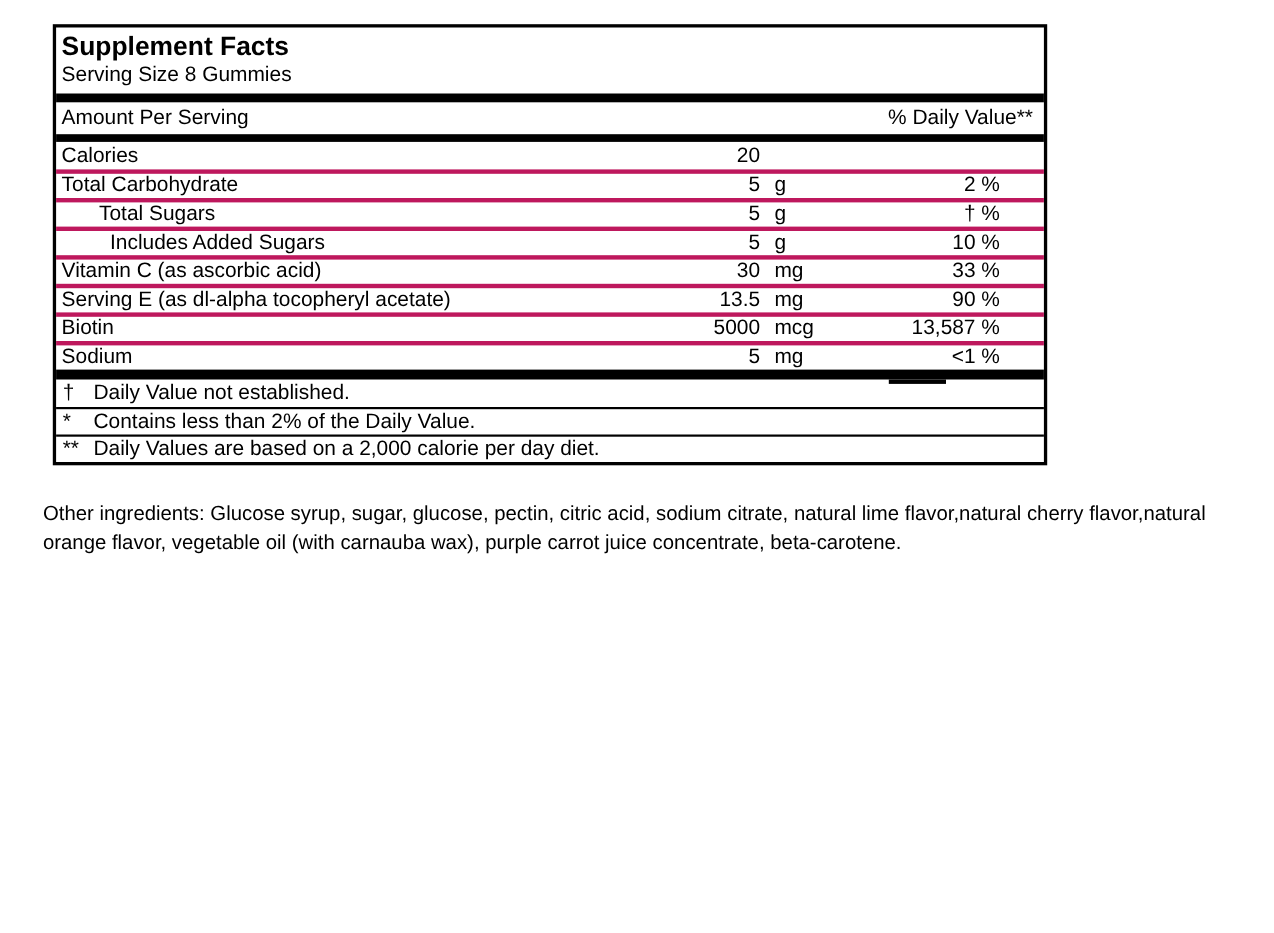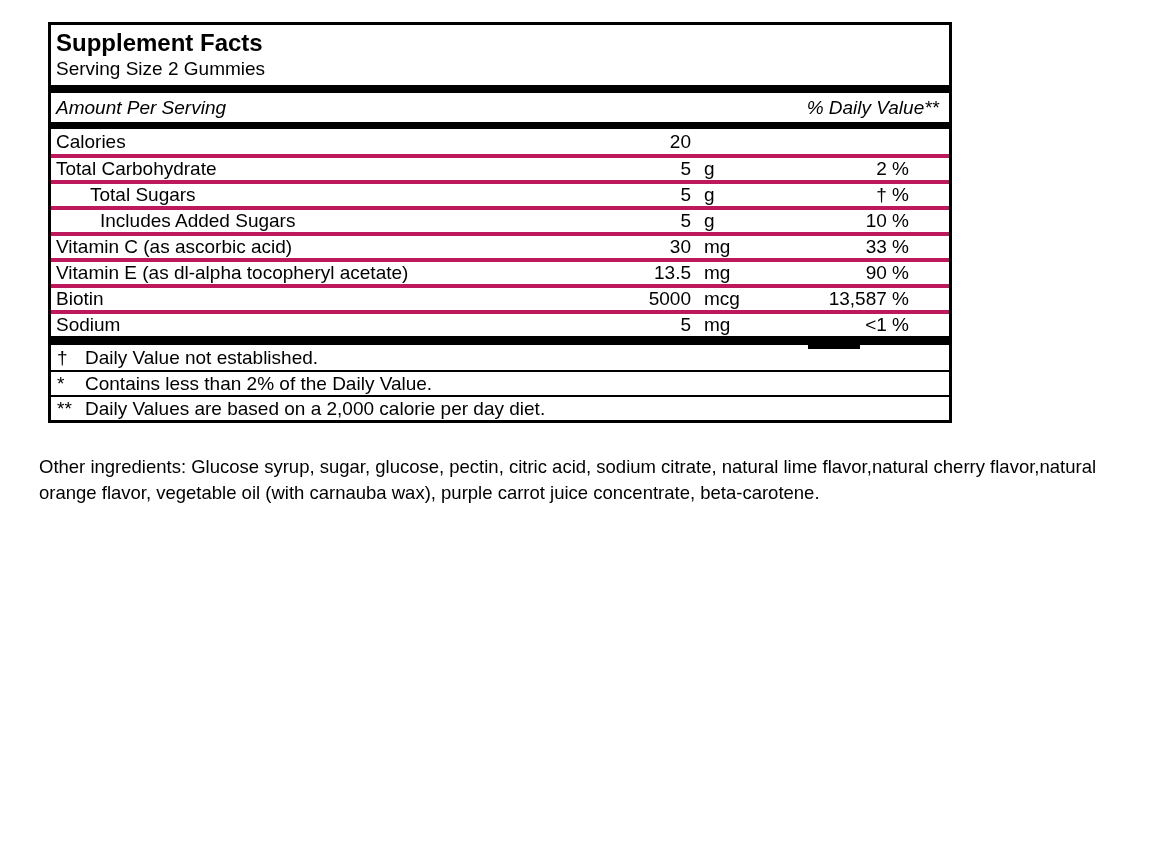--- a/index.html
+++ b/index.html
@@ -53,21 +53,21 @@
     height: 4px;
     background: #000000;
   }
 
   .row {
     display: flex;
     align-items: center;
     font-size: 19px;
     min-height: 25px;
   }
-  .row.header-row { min-height: 29px; font-style: italic; }
+  .row.header-row { min-height: 29px; }
   .nutrient-row + .nutrient-row { border-top: 4px solid #be185d; }
   .footnote-row + .footnote-row { border-top: 2px solid #000000; }
 
   .c-name  { flex: 1 1 auto; padding-left: 5px; white-space: nowrap; overflow: visible; }
   .c-name.indent-1 { padding-left: 39px; }
   .c-name.indent-2 { padding-left: 49px; }
   .c-amt   { flex: 0 0 110px; text-align: right; white-space: nowrap; }
   .c-unit  { flex: 0 0 56px;  text-align: left; padding-left: 13px; white-space: nowrap; }
   .c-dv    { flex: 0 0 202px; text-align: right; padding-right: 40px; white-space: nowrap; }
 
@@ -90,21 +90,21 @@
 </style>
 </head>
 <body>
 
 <div class="page">
 
   <div class="facts-panel">
 
     <div class="panel-head">
       <div class="panel-title">Supplement Facts</div>
-      <div class="panel-serving">Serving Size 2 Gummies</div>
+      <div class="panel-serving">Serving Size 8 Gummies</div>
     </div>
 
     <div class="bar bar-8"></div>
 
     <div class="row header-row">
       <span class="hdr-left">Amount Per Serving</span>
       <span class="hdr-right">% Daily Value**</span>
     </div>
 
     <div class="bar bar-7"></div>
@@ -138,21 +138,21 @@
     </div>
 
     <div class="row nutrient-row">
       <span class="c-name">Vitamin C (as ascorbic acid)</span>
       <span class="c-amt">30</span>
       <span class="c-unit">mg</span>
       <span class="c-dv">33 %</span>
     </div>
 
     <div class="row nutrient-row">
-      <span class="c-name">Vitamin E (as dl-alpha tocopheryl acetate)</span>
+      <span class="c-name">Serving E (as dl-alpha tocopheryl acetate)</span>
       <span class="c-amt">13.5</span>
       <span class="c-unit">mg</span>
       <span class="c-dv">90 %</span>
     </div>
 
     <div class="row nutrient-row">
       <span class="c-name">Biotin</span>
       <span class="c-amt">5000</span>
       <span class="c-unit">mcg</span>
       <span class="c-dv">13,587 %</span>

